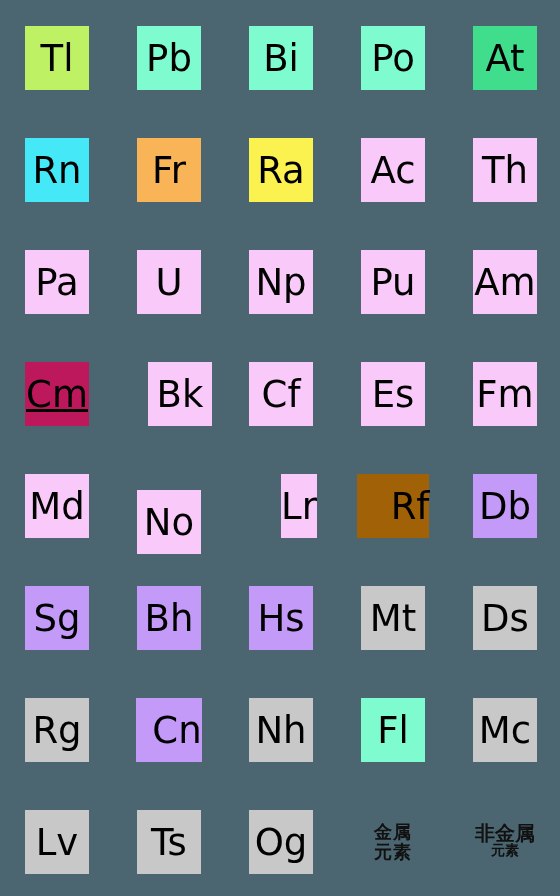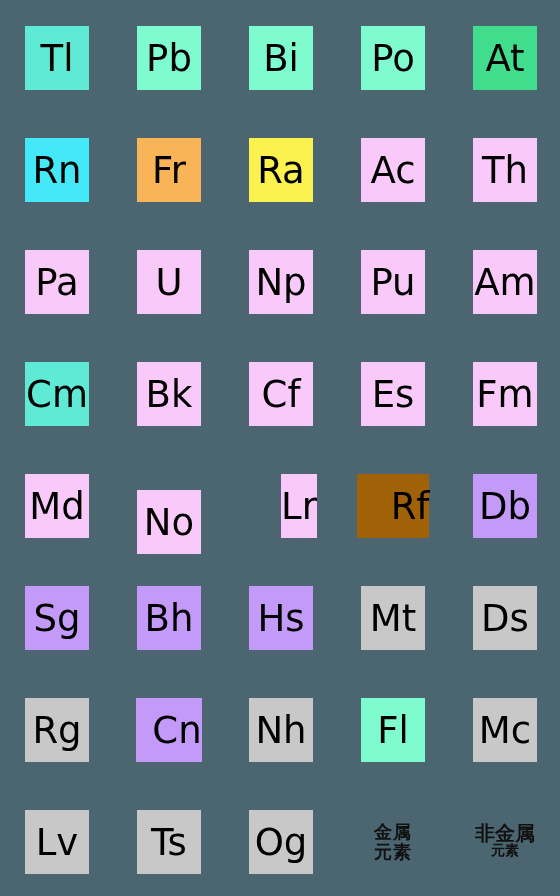--- a/index.html
+++ b/index.html
@@ -67,21 +67,21 @@
   .legend.metal .l2 { font-size: 18px; line-height: 20px; letter-spacing: 1px; }
 
   .legend.nonmetal .l1 { font-size: 20px; line-height: 17px; letter-spacing: 0px; }
   .legend.nonmetal .l2 { font-size: 14px; line-height: 17px; letter-spacing: 0px; }
 </style>
 </head>
 <body style="background: rgb(75, 102, 112);">
 
 <div id="grid">
     <div class="cell" style="left: 25px; top: 26px;">
-      <div class="tile" style="background: #5eead4;">Tl</div>
+      <div class="tile" style="background: #bef264;">Tl</div>
     </div>
     <div class="cell" style="left: 137px; top: 26px;">
       <div class="tile" style="background: rgb(127, 251, 208);">Pb</div>
     </div>
     <div class="cell" style="left: 249px; top: 26px;">
       <div class="tile" style="background: rgb(127, 251, 208);">Bi</div>
     </div>
     <div class="cell" style="left: 361px; top: 26px;">
       <div class="tile" style="background: rgb(127, 251, 208);">Po</div>
     </div>
@@ -112,23 +112,23 @@
     <div class="cell" style="left: 249px; top: 250px;">
       <div class="tile" style="background: rgb(249, 202, 249);">Np</div>
     </div>
     <div class="cell" style="left: 361px; top: 250px;">
       <div class="tile" style="background: rgb(249, 202, 249);">Pu</div>
     </div>
     <div class="cell" style="left: 473px; top: 250px;">
       <div class="tile" style="background: rgb(249, 202, 249);">Am</div>
     </div>
     <div class="cell" style="left: 25px; top: 362px;">
-      <div class="tile" style="background: #5eead4;">Cm</div>
-    </div>
-    <div class="cell" style="left: 137px; top: 362px;">
+      <div class="tile" style="background: #be185d; text-decoration: underline;">Cm</div>
+    </div>
+    <div class="cell" style="left: 148px; top: 362px;">
       <div class="tile" style="background: rgb(249, 202, 249);">Bk</div>
     </div>
     <div class="cell" style="left: 249px; top: 362px;">
       <div class="tile" style="background: rgb(249, 202, 249);">Cf</div>
     </div>
     <div class="cell" style="left: 361px; top: 362px;">
       <div class="tile" style="background: rgb(249, 202, 249);">Es</div>
     </div>
     <div class="cell" style="left: 473px; top: 362px;">
       <div class="tile" style="background: rgb(249, 202, 249);">Fm</div>

